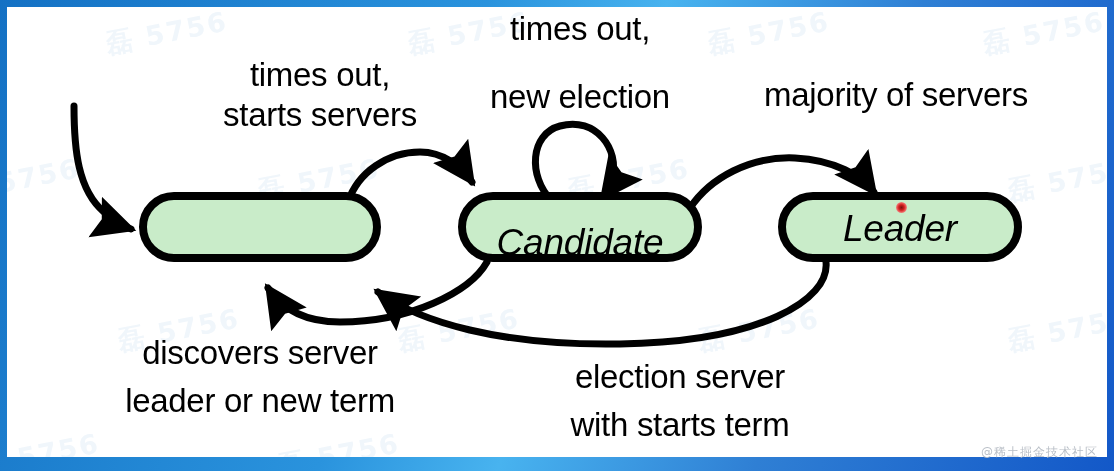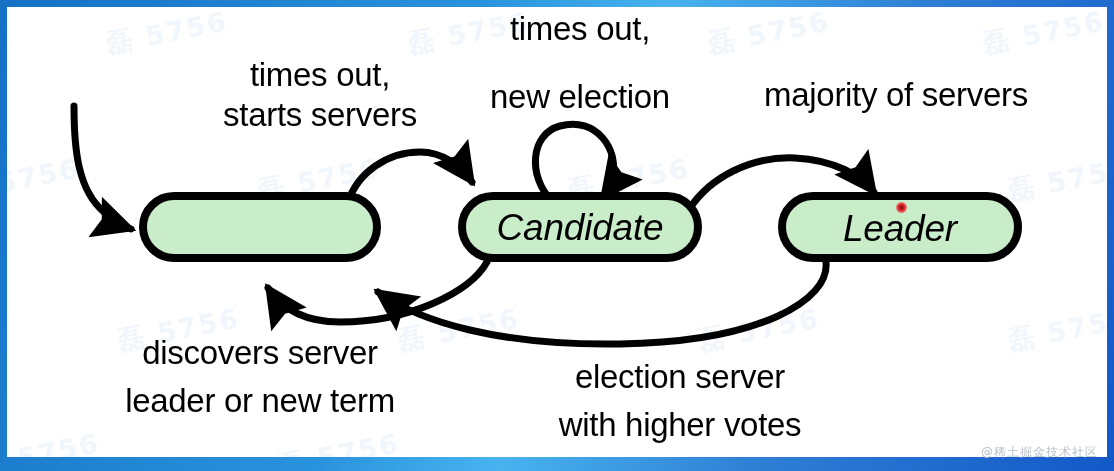--- a/index.html
+++ b/index.html
@@ -136,34 +136,34 @@
       <path d="M487,262 C470,292 410,322 340,322 C300,322 280,306 268,288" marker-end="url(#ah)"></path>
 
       <path d="M826,262 C830,300 760,342 620,344 C500,346 420,322 378,292" marker-end="url(#ah)"></path>
 
       <rect x="143" y="196" width="234" height="62" rx="31" ry="31" fill="#c9ecc9" stroke="#000000" stroke-width="8"></rect>
       <rect x="462" y="196" width="236" height="62" rx="31" ry="31" fill="#c9ecc9" stroke="#000000" stroke-width="8"></rect>
       <rect x="782" y="196" width="236" height="62" rx="31" ry="31" fill="#c9ecc9" stroke="#000000" stroke-width="8"></rect>
     </g>
   </svg>
 
-  <div class="node-label" style="left:462px; top:209px; width:236px;">Candidate</div>
+  <div class="node-label" style="left:462px; top:224px; width:236px;">Candidate</div>
   <div class="node-label" style="left:782px; top:210px; width:236px;">Leader</div>
 
 
   <div class="edge-label" style="left:195px; top:56px; width:250px;">times out,</div>
   <div class="edge-label" style="left:185px; top:96px; width:270px;">starts servers</div>
 
   <div class="edge-label" style="left:455px; top:10px; width:250px;">times out,</div>
   <div class="edge-label" style="left:450px; top:50px; width:260px;margin-top:28px;">new election</div>
 
   <div class="edge-label" style="left:722px; top:76px; width:348px;">majority of servers</div>
 
   <div class="edge-label" style="left:95px; top:334px; width:330px;">discovers server</div>
   <div class="edge-label" style="left:90px; top:382px; width:340px;">leader or new term</div>
 
   <div class="edge-label" style="left:530px; top:358px; width:300px;">election server</div>
-  <div class="edge-label" style="left:530px; top:406px; width:300px;">with higher votes</div>
+  <div class="edge-label" style="left:530px; top:406px; width:300px;">with starts term</div>
 
   <div id="cursor-dot"></div>
 
   <div id="corner-watermark">@稀土掘金技术社区</div>
 </div>
 
 </body></html>

